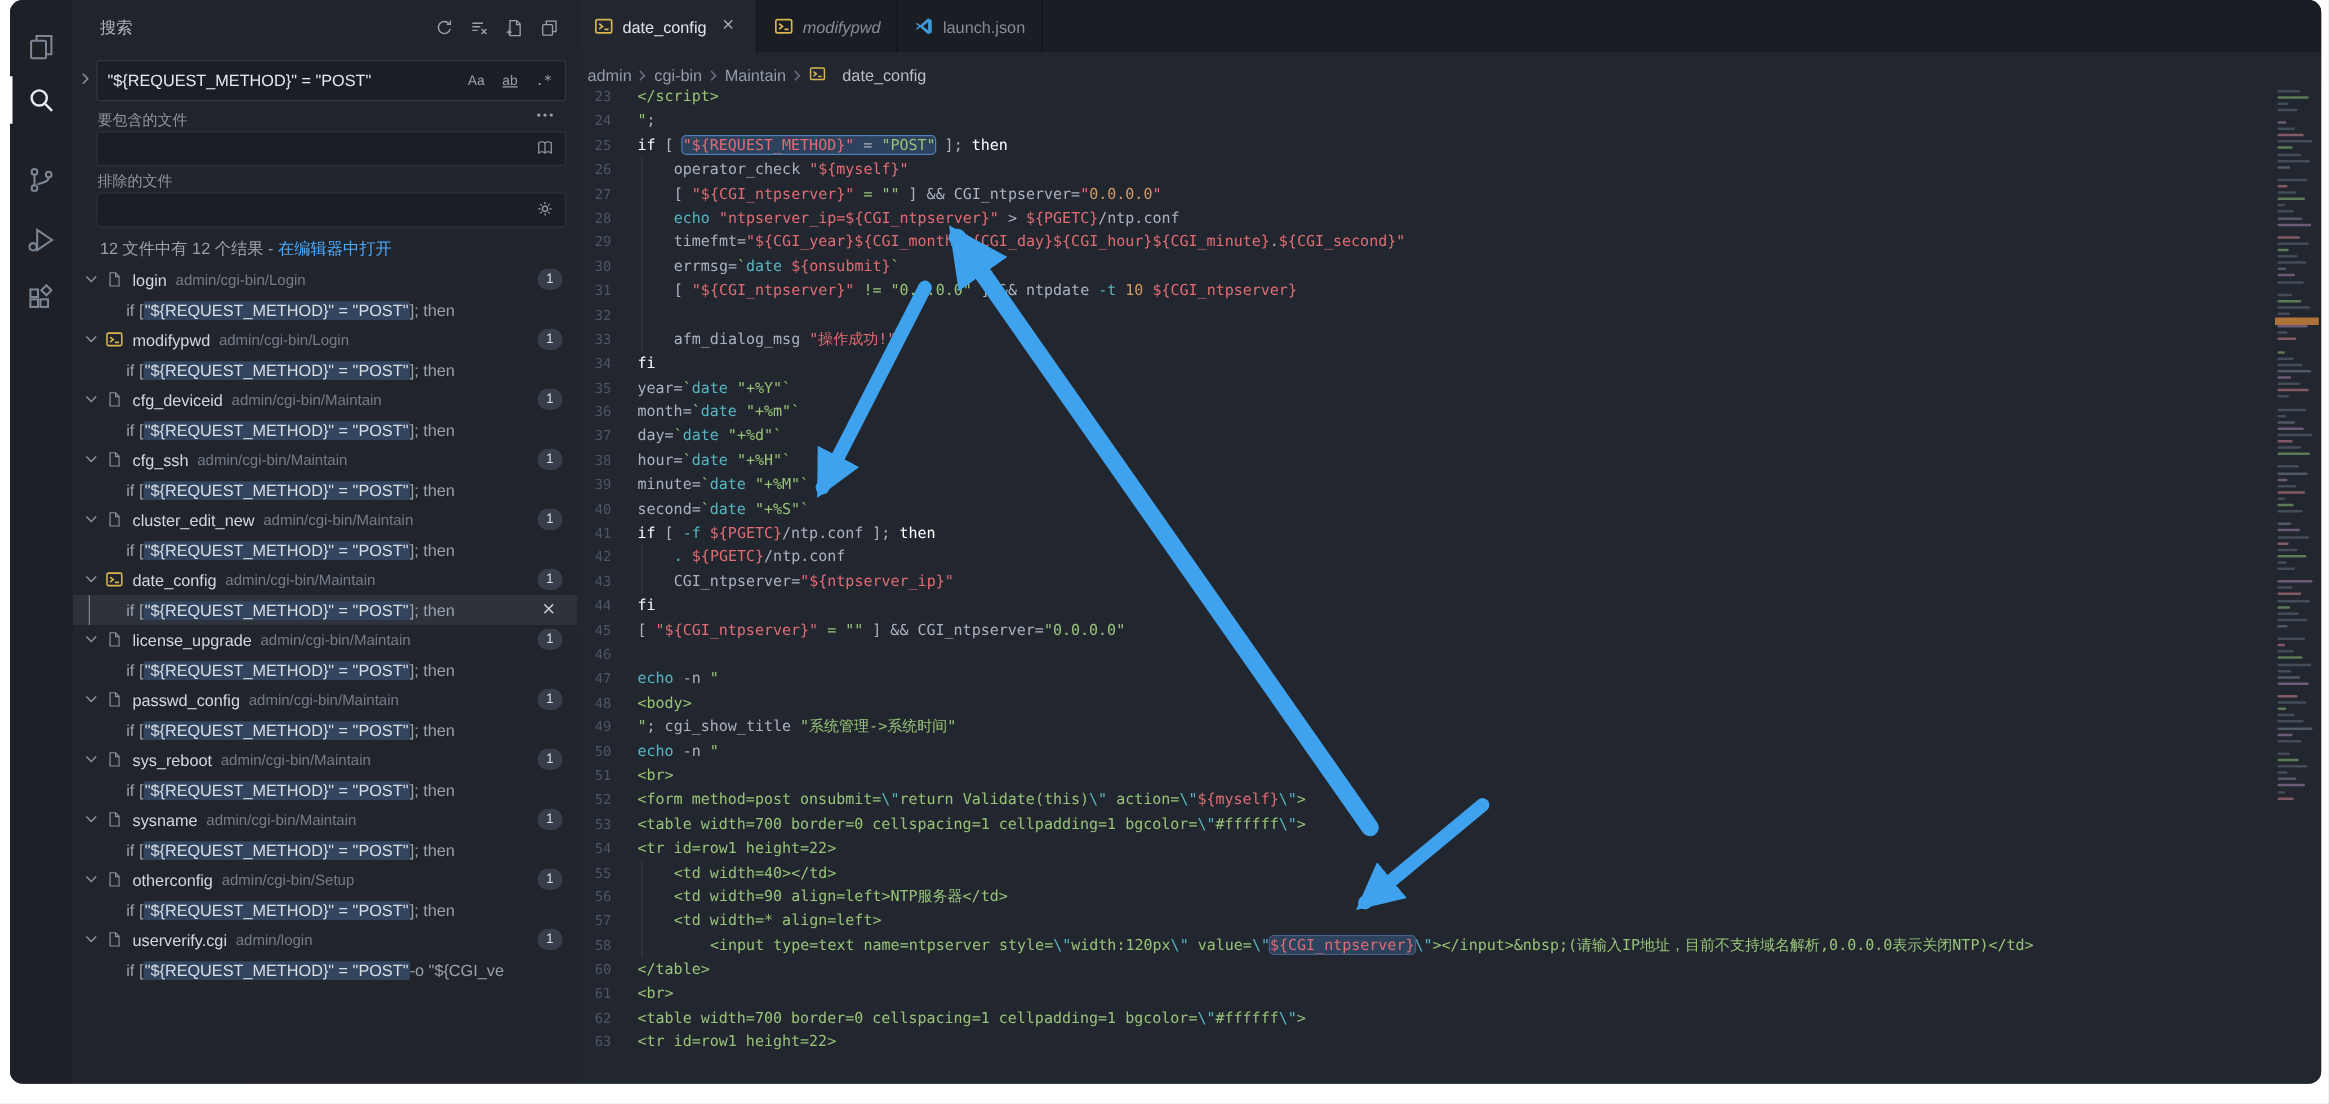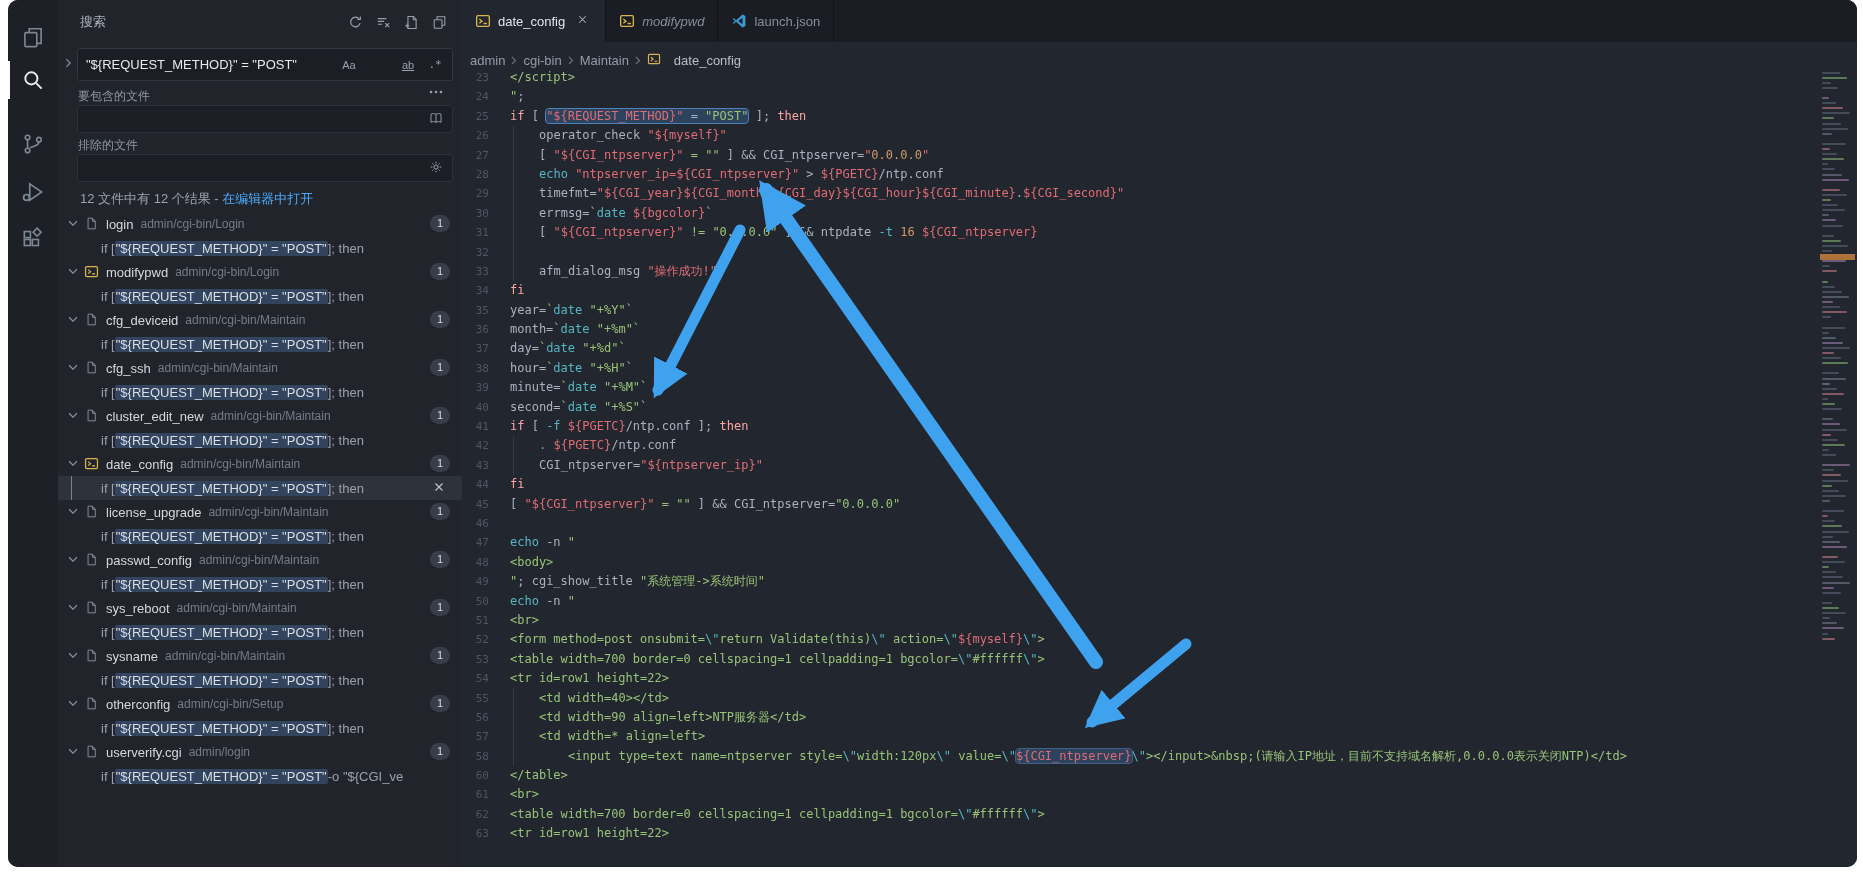--- a/index.html
+++ b/index.html
@@ -19,21 +19,21 @@
   .sb-act{width:21px;height:21px;color:#9aa1ac;display:flex;align-items:center;justify-content:center;border-radius:4px;cursor:pointer;}
   .sb-act svg{width:17px;height:17px;}
   .srch-row{position:absolute;left:0;top:48px;right:0;height:34px;}
   .tog-replace{position:absolute;left:3px;top:8px;width:14px;height:18px;color:#8a919d;cursor:pointer;}
   .tog-replace svg{width:14px;height:14px;}
   .srch-box{position:absolute;left:19px;right:9px;top:0;height:31px;background:#1b1e24;border:1px solid #32363e;border-radius:3px;display:flex;align-items:center;}
   .srch-box input{flex:1;background:transparent;border:none;outline:none;color:#e6e9ee;font-size:13px;padding:0 8px;font-family:"Liberation Sans",sans-serif;}
   .srch-togs{display:flex;gap:3px;margin-right:5px;}
   .stog{min-width:20px;height:20px;border-radius:3px;display:flex;align-items:center;justify-content:center;
     color:#9aa1ac;font-size:11px;cursor:pointer;padding:0 2px;}
-  .stog.u{text-decoration:underline;margin-left:32px;}
+  .stog.u{text-decoration:underline;}
   .stog.mono{font-family:"DejaVu Sans Mono",monospace;}
   .sb-more{position:absolute;right:16px;top:84px;width:18px;height:14px;color:#9aa1ac;cursor:pointer;}
   .sb-more svg{width:16px;height:16px;}
   .sb-label{position:absolute;left:20px;font-size:12px;color:#8f96a3;}
   .sb-input{position:absolute;left:19px;right:9px;height:26px;background:#1b1e24;border:1px solid #2c3038;border-radius:3px;display:flex;align-items:center;justify-content:flex-end;}
   .sb-input .inico{width:18px;height:18px;margin-right:6px;color:#9aa1ac;cursor:pointer;}
   .sb-input .inico svg{width:16px;height:16px;}
   .summary{position:absolute;left:22px;top:190px;font-size:13px;color:#9aa1ac;white-space:nowrap;}
   .summary a{color:#4daafc;text-decoration:none;cursor:pointer;text-align:center;}
   .results{position:absolute;left:0;right:0;top:212px;bottom:0;overflow:hidden;font-size:13px;}
@@ -72,21 +72,21 @@
   .bc-file .ficon svg{width:14px;height:14px;}
   
   .codewrap{position:absolute;left:0;right:0;top:68px;bottom:0;overflow:hidden;z-index:1;}
   .cl{display:flex;height:19.4px;line-height:19.4px;font-family:"DejaVu Sans Mono",monospace;font-size:12px;white-space:pre;}
   .num{width:22px;flex:none;text-align:right;color:#4d5566;font-size:11px;padding-left:5px;}
   .ct{margin-left:21px;position:relative;}
   .ct.i1{padding-left:29px;}
   .ct.i2{padding-left:29px;}
   .ct.i3{padding-left:58px;}
   .ct.gd::before{content:"";position:absolute;left:3px;top:0;bottom:0;border-left:1px solid #343a46;}
-  .tk-d{color:#abb2bf}.tk-k{color:#fca5a5}.tk-s{color:#e06c75}.tk-g{color:#98c379}
+  .tk-d{color:#abb2bf}.tk-k{color:#ffffff}.tk-s{color:#e06c75}.tk-g{color:#98c379}
   .tk-c{color:#56b6c2}.tk-o{color:#d19a66}
   .mhl{background:rgba(62,112,168,.38);outline:1px solid #4e82bb;border-radius:3px;}
   .mhl2{background:rgba(62,112,168,.38);outline:1px solid #44608a;border-radius:3px;}
   
   .minimap{position:absolute;right:2px;top:46px;width:35px;height:612px;z-index:1;}
   .mm-bar{position:absolute;height:2px;border-radius:1px;}
   .mm-band{position:absolute;left:0;right:0;height:6px;background:#b5763a;opacity:.95;}
   
   .arrows{position:absolute;inset:0;z-index:6;pointer-events:none;}
 </style>
@@ -457,22 +457,22 @@
         </div>
       </div>
     <div class="codewrap">
         <div class="cl"><span class="num">23</span><span class="ct"><span class="tk-g">&lt;/script&gt;</span></span></div>
         <div class="cl"><span class="num">24</span><span class="ct"><span class="tk-g">"</span><span class="tk-d">;</span></span></div>
         <div class="cl"><span class="num">25</span><span class="ct"><span class="tk-k">if</span><span class="tk-d"> [ </span><span class="mhl"><span class="tk-s">"${REQUEST_METHOD}"</span><span class="tk-d"> = </span><span class="tk-g">"POST"</span></span><span class="tk-d"> ]; </span><span class="tk-k">then</span></span></div>
         <div class="cl"><span class="num">26</span><span class="ct i1 gd"><span class="tk-d">operator_check </span><span class="tk-s">"${myself}"</span></span></div>
         <div class="cl"><span class="num">27</span><span class="ct i1 gd"><span class="tk-d">[ </span><span class="tk-s">"${CGI_ntpserver}"</span><span class="tk-g"> = ""</span><span class="tk-d"> ] &amp;&amp; CGI_ntpserver=</span><span class="tk-s">"</span><span class="tk-o">0.0.0.0</span><span class="tk-s">"</span></span></div>
         <div class="cl"><span class="num">28</span><span class="ct i1 gd"><span class="tk-c">echo</span><span class="tk-d"> </span><span class="tk-s">"ntpserver_ip=${CGI_ntpserver}"</span><span class="tk-d"> &gt; </span><span class="tk-s">${PGETC}</span><span class="tk-d">/ntp.conf</span></span></div>
         <div class="cl"><span class="num">29</span><span class="ct i1 gd"><span class="tk-d">timefmt=</span><span class="tk-s">"${CGI_year}${CGI_month}${CGI_day}${CGI_hour}${CGI_minute}</span><span class="tk-d">.</span><span class="tk-s">${CGI_second}"</span></span></div>
-        <div class="cl"><span class="num">30</span><span class="ct i1 gd"><span class="tk-d">errmsg=</span><span class="tk-g">`</span><span class="tk-c">date</span><span class="tk-d"> </span><span class="tk-s">${bgcolor}</span><span class="tk-g">`</span></span></div>
-        <div class="cl"><span class="num">31</span><span class="ct i1 gd"><span class="tk-d">[ </span><span class="tk-s">"${CGI_ntpserver}"</span><span class="tk-g"> != "0.0.0.0"</span><span class="tk-d"> ] &amp;&amp; ntpdate </span><span class="tk-c">-t</span><span class="tk-d"> </span><span class="tk-o">16</span><span class="tk-d"> </span><span class="tk-s">${CGI_ntpserver}</span></span></div>
+        <div class="cl"><span class="num">30</span><span class="ct i1 gd"><span class="tk-d">errmsg=</span><span class="tk-g">`</span><span class="tk-c">date</span><span class="tk-d"> </span><span class="tk-s">${onsubmit}</span><span class="tk-g">`</span></span></div>
+        <div class="cl"><span class="num">31</span><span class="ct i1 gd"><span class="tk-d">[ </span><span class="tk-s">"${CGI_ntpserver}"</span><span class="tk-g"> != "0.0.0.0"</span><span class="tk-d"> ] &amp;&amp; ntpdate </span><span class="tk-c">-t</span><span class="tk-d"> </span><span class="tk-o">10</span><span class="tk-d"> </span><span class="tk-s">${CGI_ntpserver}</span></span></div>
         <div class="cl"><span class="num">32</span><span class="ct i1 gd"></span></div>
         <div class="cl"><span class="num">33</span><span class="ct i1 gd"><span class="tk-d">afm_dialog_msg </span><span class="tk-s">"操作成功!"</span></span></div>
         <div class="cl"><span class="num">34</span><span class="ct"><span class="tk-k">fi</span></span></div>
         <div class="cl"><span class="num">35</span><span class="ct"><span class="tk-d">year=</span><span class="tk-g">`</span><span class="tk-c">date</span><span class="tk-d"> </span><span class="tk-g">"+%Y"</span><span class="tk-g">`</span></span></div>
         <div class="cl"><span class="num">36</span><span class="ct"><span class="tk-d">month=</span><span class="tk-g">`</span><span class="tk-c">date</span><span class="tk-d"> </span><span class="tk-g">"+%m"</span><span class="tk-g">`</span></span></div>
         <div class="cl"><span class="num">37</span><span class="ct"><span class="tk-d">day=</span><span class="tk-g">`</span><span class="tk-c">date</span><span class="tk-d"> </span><span class="tk-g">"+%d"</span><span class="tk-g">`</span></span></div>
         <div class="cl"><span class="num">38</span><span class="ct"><span class="tk-d">hour=</span><span class="tk-g">`</span><span class="tk-c">date</span><span class="tk-d"> </span><span class="tk-g">"+%H"</span><span class="tk-g">`</span></span></div>
         <div class="cl"><span class="num">39</span><span class="ct"><span class="tk-d">minute=</span><span class="tk-g">`</span><span class="tk-c">date</span><span class="tk-d"> </span><span class="tk-g">"+%M"</span><span class="tk-g">`</span></span></div>
         <div class="cl"><span class="num">40</span><span class="ct"><span class="tk-d">second=</span><span class="tk-g">`</span><span class="tk-c">date</span><span class="tk-d"> </span><span class="tk-g">"+%S"</span><span class="tk-g">`</span></span></div>
         <div class="cl"><span class="num">41</span><span class="ct"><span class="tk-k">if</span><span class="tk-d"> [ </span><span class="tk-c">-f</span><span class="tk-d"> </span><span class="tk-s">${PGETC}</span><span class="tk-d">/ntp.conf ]; </span><span class="tk-k">then</span></span></div>

